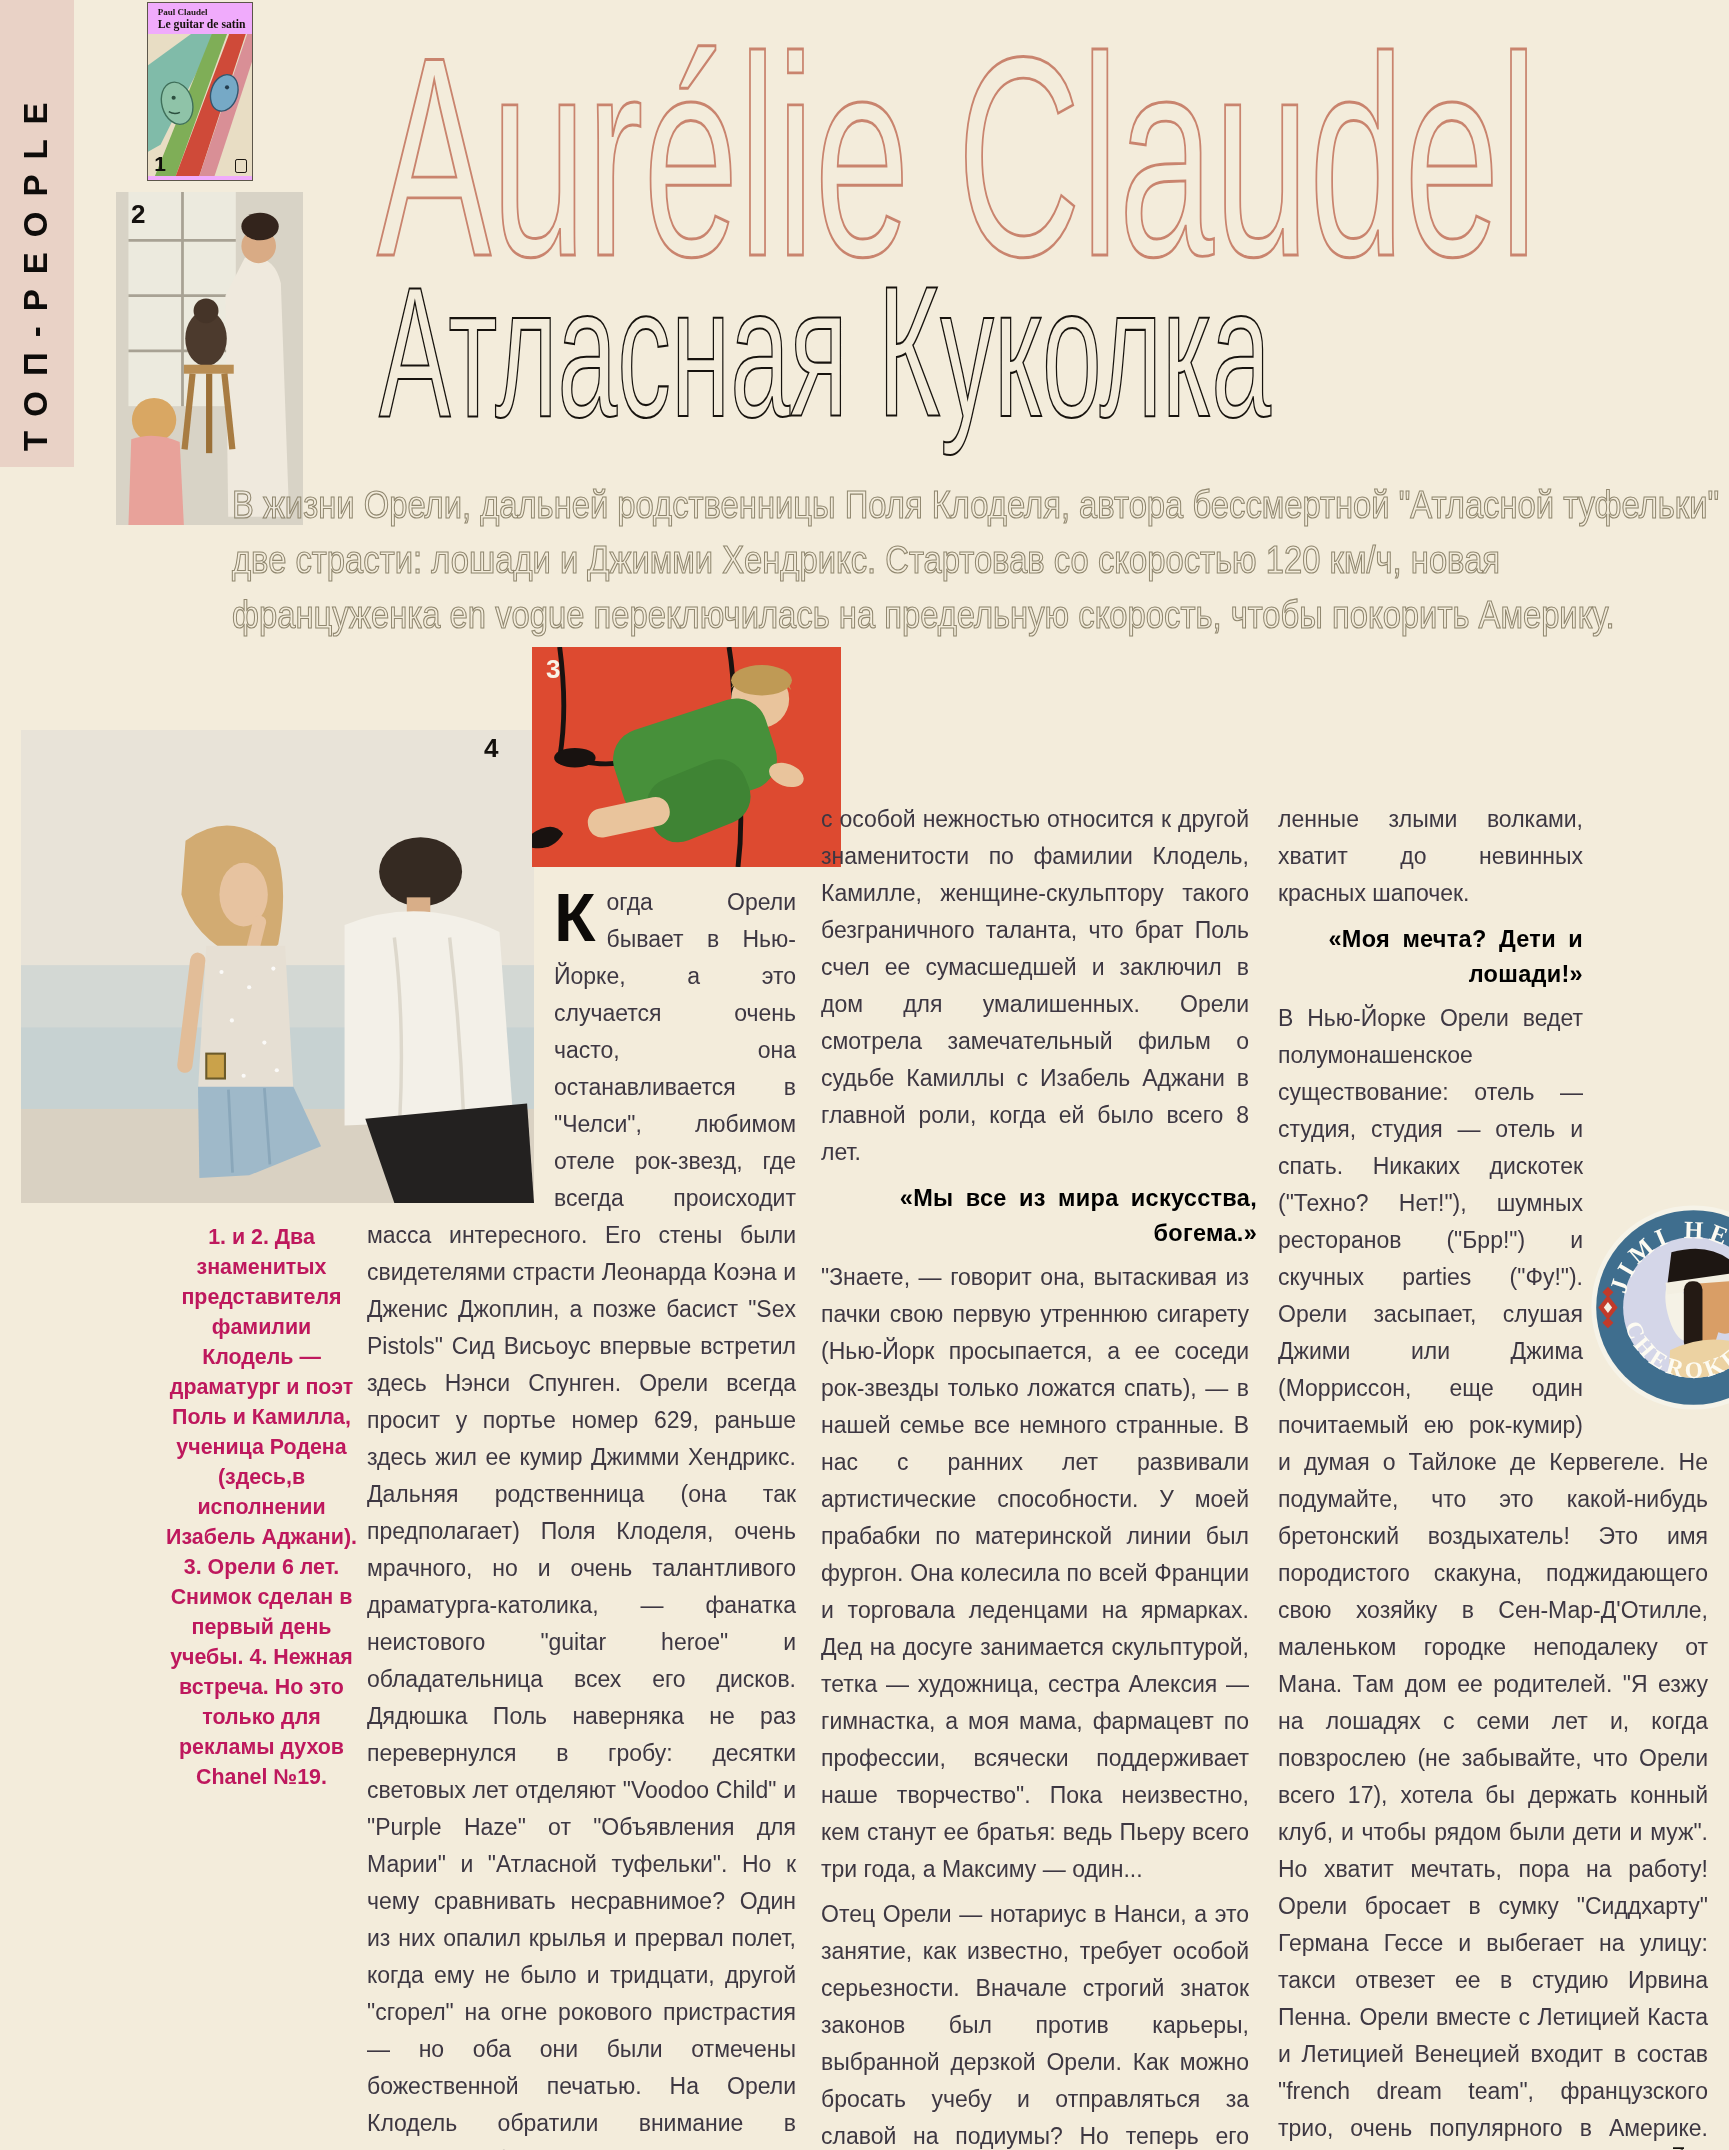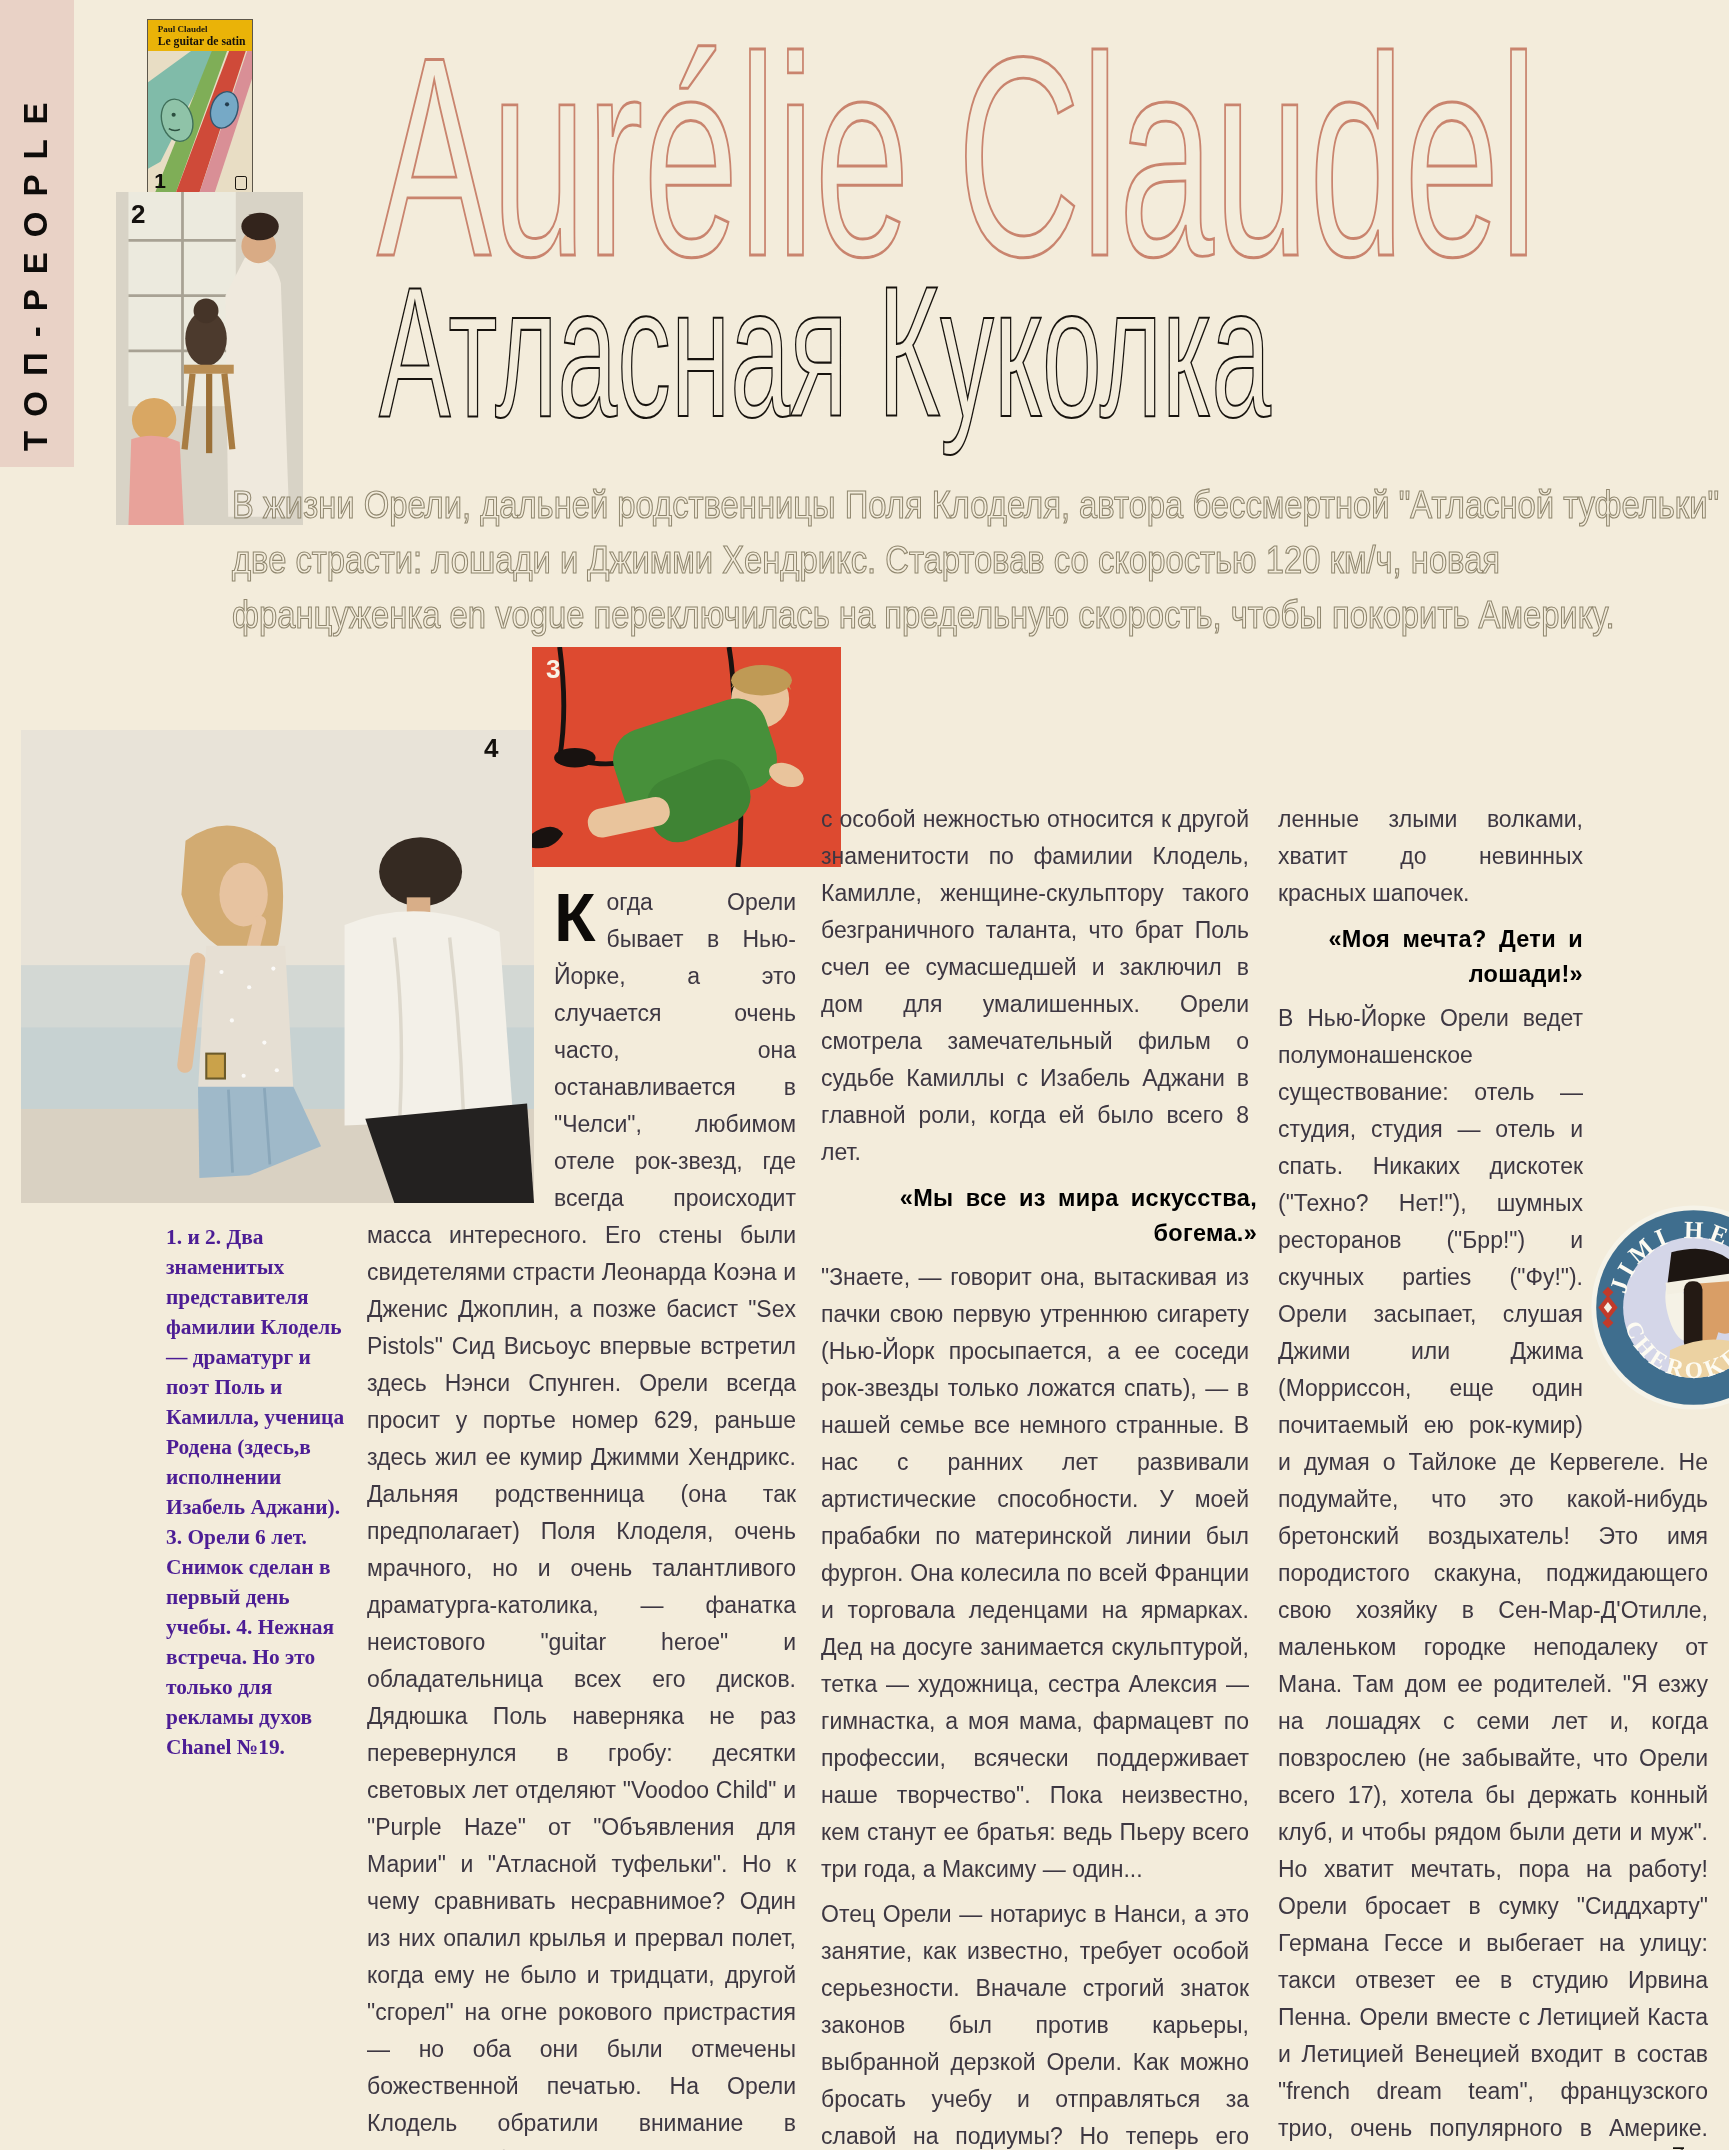--- a/index.html
+++ b/index.html
@@ -34,36 +34,36 @@
   
   .intro{
     position:absolute;left:232px;top:477px;color:#90876f;
     font-size:39px;line-height:55px;font-weight:400;
     transform:scale(0.84,1);transform-origin:left top;
   }
   .intro div{white-space:nowrap;}
   
   .photo{position:absolute;overflow:hidden;}
   .photo-num{position:absolute;font-weight:800;font-size:26px;color:#14110e;z-index:5;}
-  .cover{left:147px;top:19px;width:104px;height:177px;background:#eab308;border:0.7px solid #5c564a;}
+  .cover{left:147px;top:2px;width:104px;height:177px;background:#f0abfc;border:0.7px solid #5c564a;}
   .cover .cov-author{font-family:"Liberation Serif",serif;font-weight:700;font-size:9px;color:#1c1812;padding:4.1px 0 0 9.7px;}
   .cover .cov-title{font-family:"Liberation Serif",serif;font-weight:700;font-size:11.7px;color:#15110c;padding:0.7px 0 2.8px 9.7px;}
   .cover .cov-num{position:absolute;left:6.2px;bottom:4.1px;font-size:21px;font-weight:800;color:#0f0d0a;}
   .cover .folio-mark{position:absolute;right:5.5px;bottom:7px;width:9.7px;height:12.4px;border:1.4px solid #1a150f;border-radius:2.1px;}
   .photo-sculptor{left:116px;top:192px;width:187px;height:333px;background:#d8d3c6;}
   .photo-sculptor .photo-num{left:15px;top:7px;}
   .photo-child{left:532px;top:647px;width:309px;height:220px;background:var(--photo-red,#dd4a30);z-index:1;}
   .photo-child .photo-num{left:14px;top:7px;color:#f7f2e6;}
   .photo-couple{left:21px;top:730px;width:513px;height:473px;background:#e8e3d8;}
   .num4{left:484px;top:733px;}
   svg{display:block;}
   
   .caption{
     position:absolute;left:166px;top:1222px;width:191px;
-    font-size:21.4px;line-height:30px;font-weight:700;text-align:left;color:#4c1d95;font-family:Liberation Serif, serif;
+    font-size:21.4px;line-height:30px;font-weight:700;text-align:center;color:#be185d;
   }
   
   .col{position:absolute;font-size:23px;line-height:37px;text-align:justify;color:#3d3742;z-index:2;}
   .col p{margin:8px;}
   .col1{left:359px;top:876px;width:445px;}
   .col2{left:813px;top:793px;width:444px;}
   .col3{left:1270px;top:793px;width:446px;}
   .wrap-spacer{float:left;width:195px;height:330px;}
   .stamp-spacer{float:right;width:133px;height:207px;margin-top:409px;}
   .dropcap{

